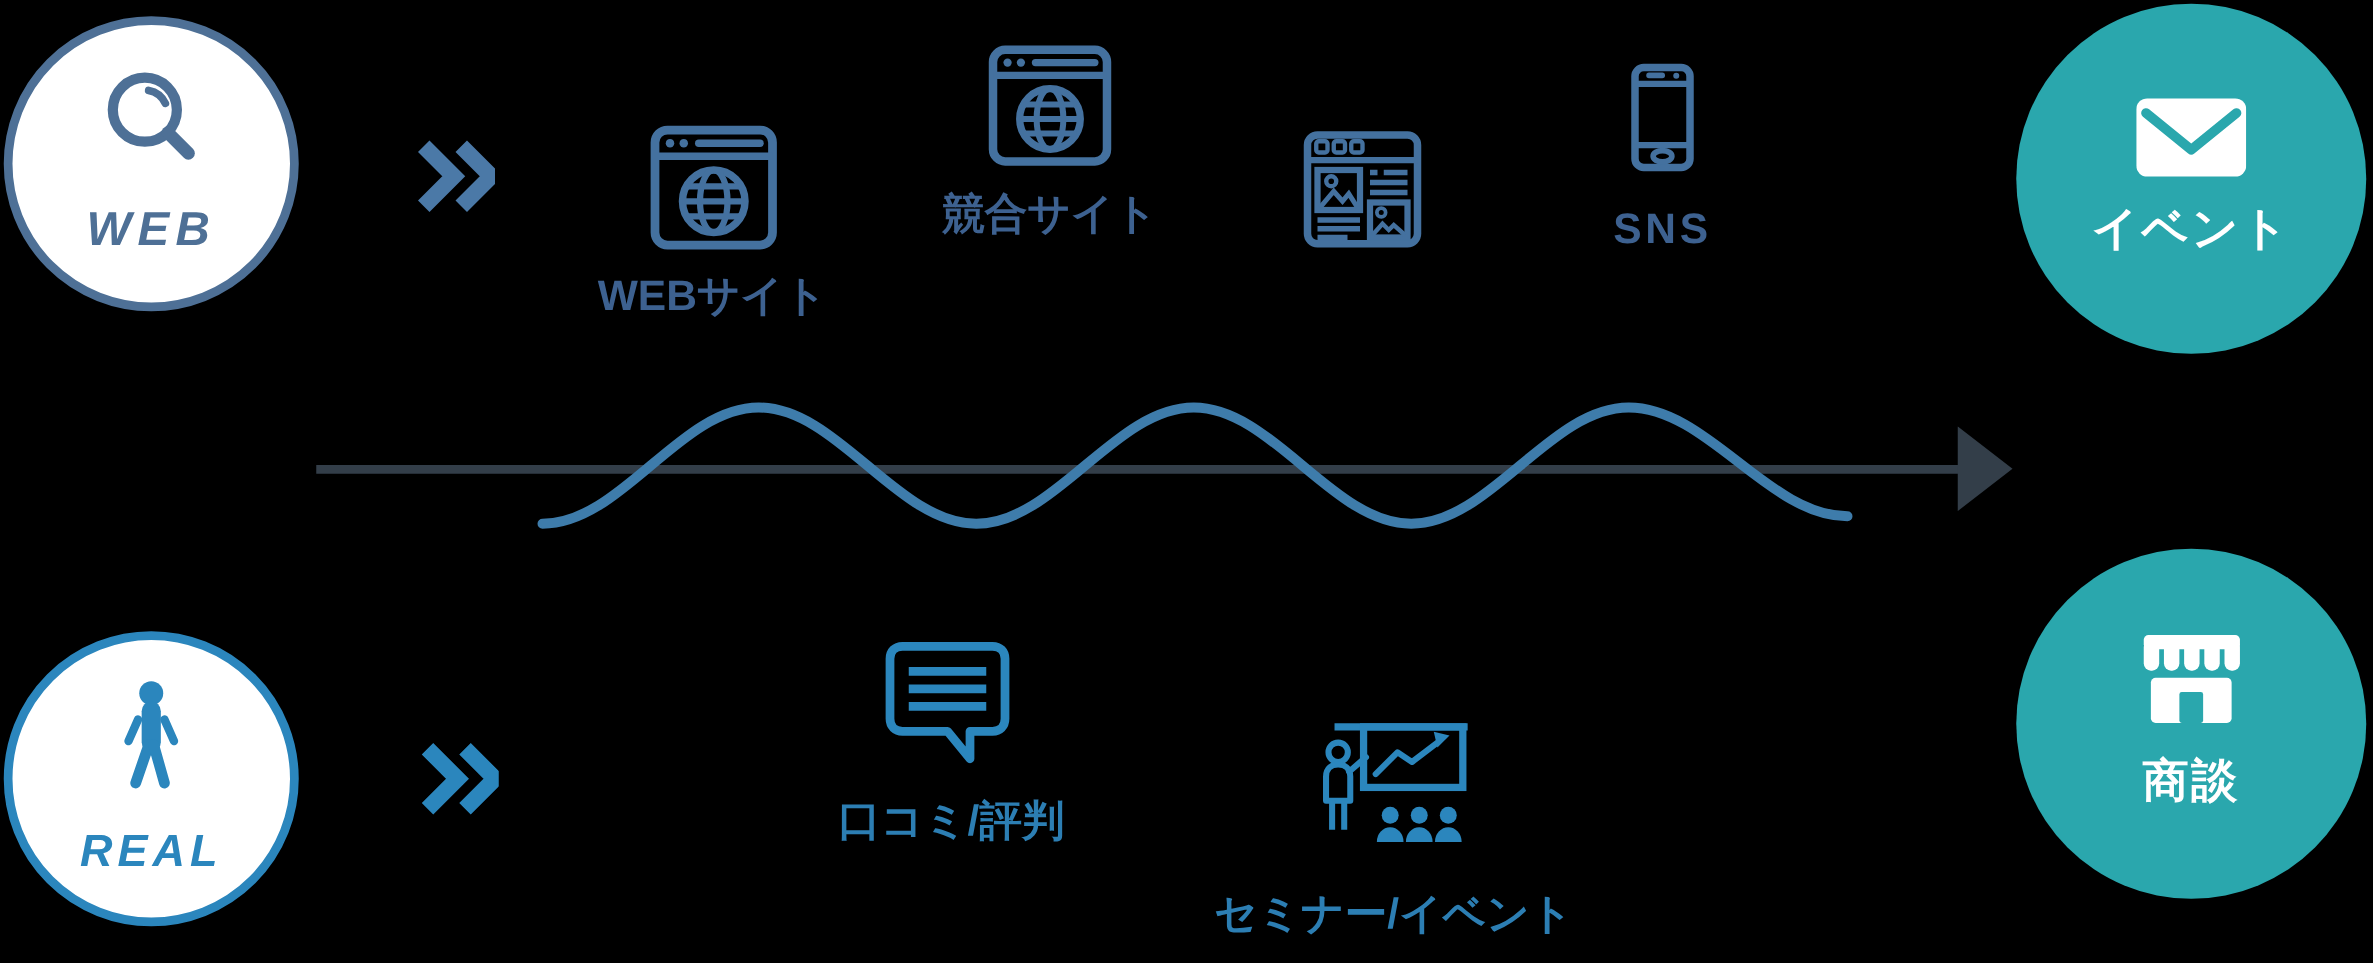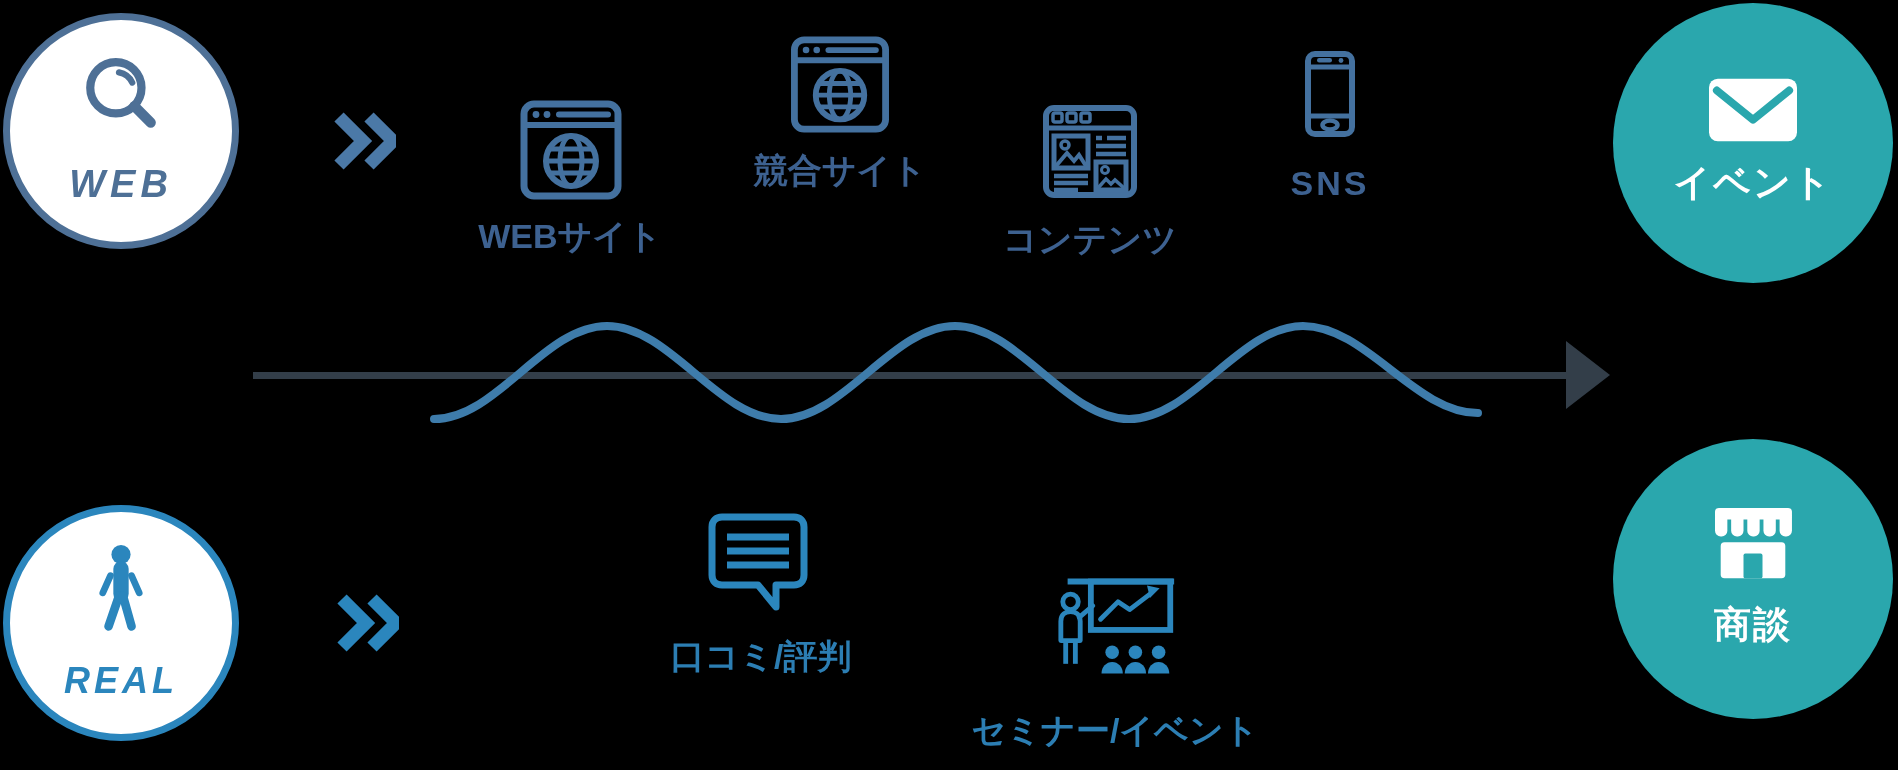--- a/index.html
+++ b/index.html
@@ -106,21 +106,20 @@
       <line x1="12" y1="86" x2="36" y2="86" stroke="currentColor" stroke-width="4.5"></line>
       <line x1="54" y1="34" x2="60" y2="34" stroke="currentColor" stroke-width="4.5"></line>
       <line x1="65" y1="34" x2="84" y2="34" stroke="currentColor" stroke-width="4.5"></line>
       <line x1="54" y1="42" x2="84" y2="42" stroke="currentColor" stroke-width="4.5"></line>
       <line x1="54" y1="50" x2="84" y2="50" stroke="currentColor" stroke-width="4.5"></line>
       <rect x="54" y="58" width="30" height="28" fill="none" stroke="currentColor" stroke-width="5"></rect>
       <circle cx="63" cy="66" r="3.5" fill="none" stroke="currentColor" stroke-width="3"></circle>
       <polyline points="56,84 64,75 69,80 73,76 82,84" fill="none" stroke="currentColor" stroke-width="3.5"></polyline>
     </svg>
   </div>
-  <div class="item-label top-text" style="left:970px;top:217px;">コンテンツ</div>
 
   <div class="abs icon-top" style="left:1304px;top:50px;">
     <svg width="52" height="88" viewBox="0 0 52 88">
       <rect x="4" y="4" width="44" height="80" rx="7" fill="none" stroke="currentColor" stroke-width="6"></rect>
       <line x1="4" y1="17" x2="48" y2="17" stroke="currentColor" stroke-width="5"></line>
       <line x1="4" y1="66" x2="48" y2="66" stroke="currentColor" stroke-width="5"></line>
       <rect x="13" y="8" width="15" height="4.5" rx="2.2" fill="currentColor"></rect>
       <circle cx="37" cy="10.5" r="2.4" fill="currentColor"></circle>
       <ellipse cx="26" cy="75" rx="7.5" ry="4.5" fill="none" stroke="currentColor" stroke-width="4.5"></ellipse>
     </svg>

